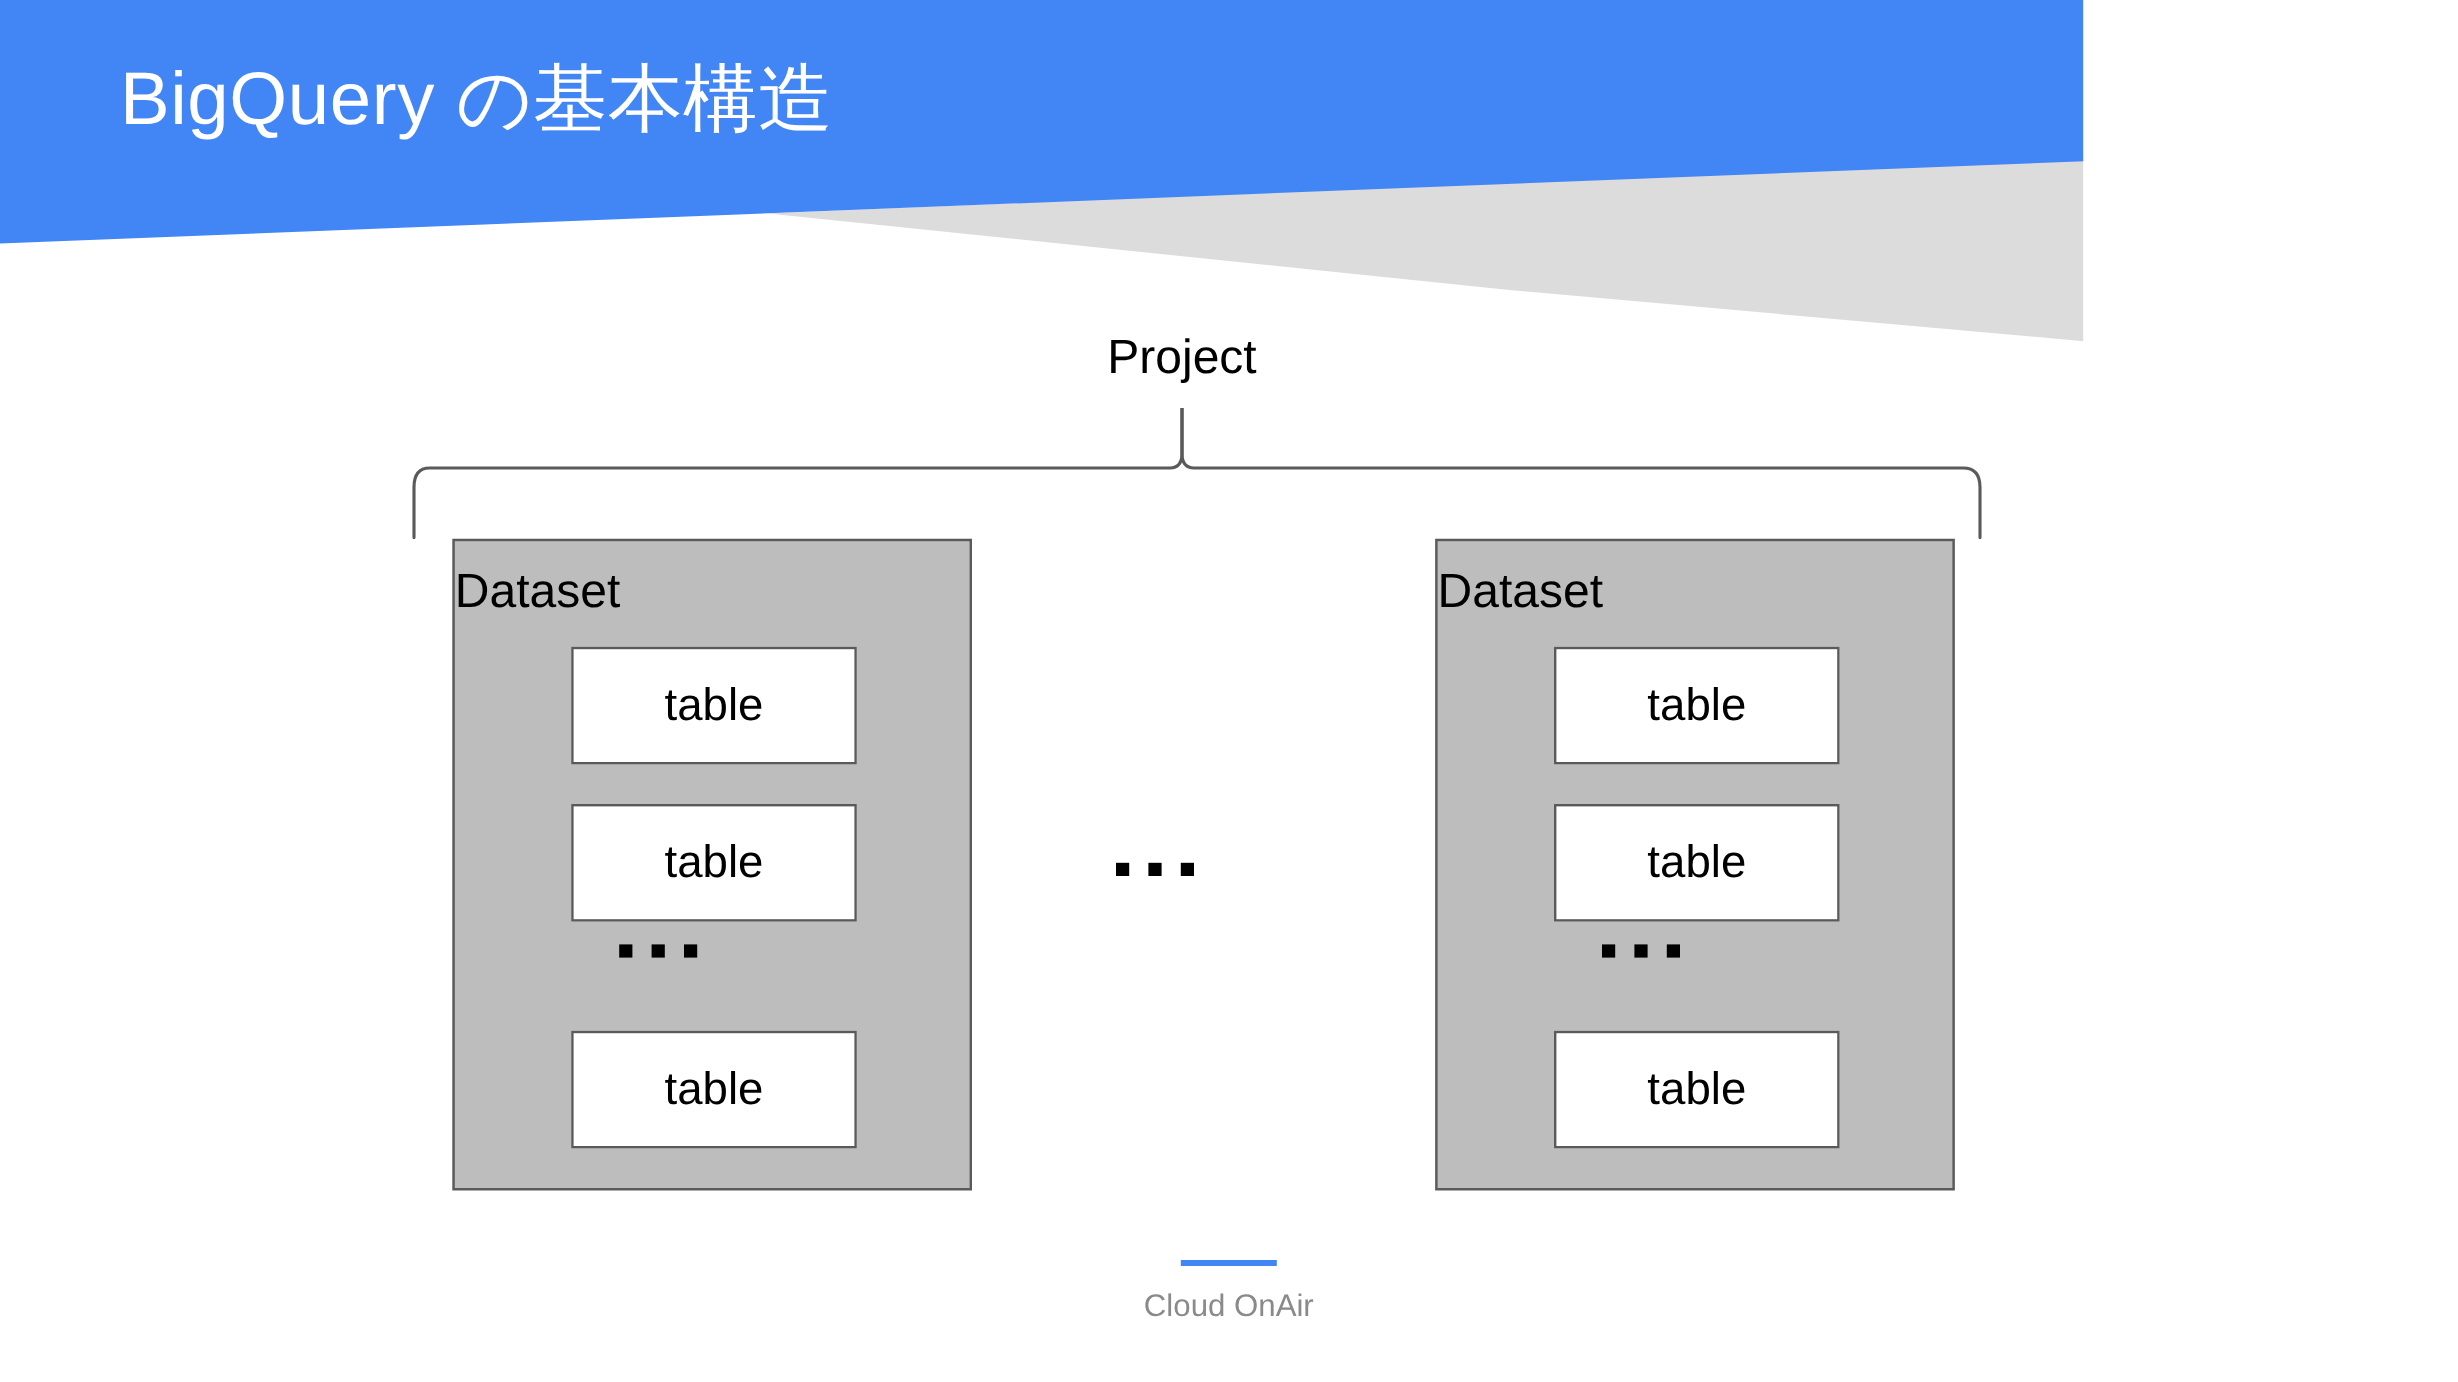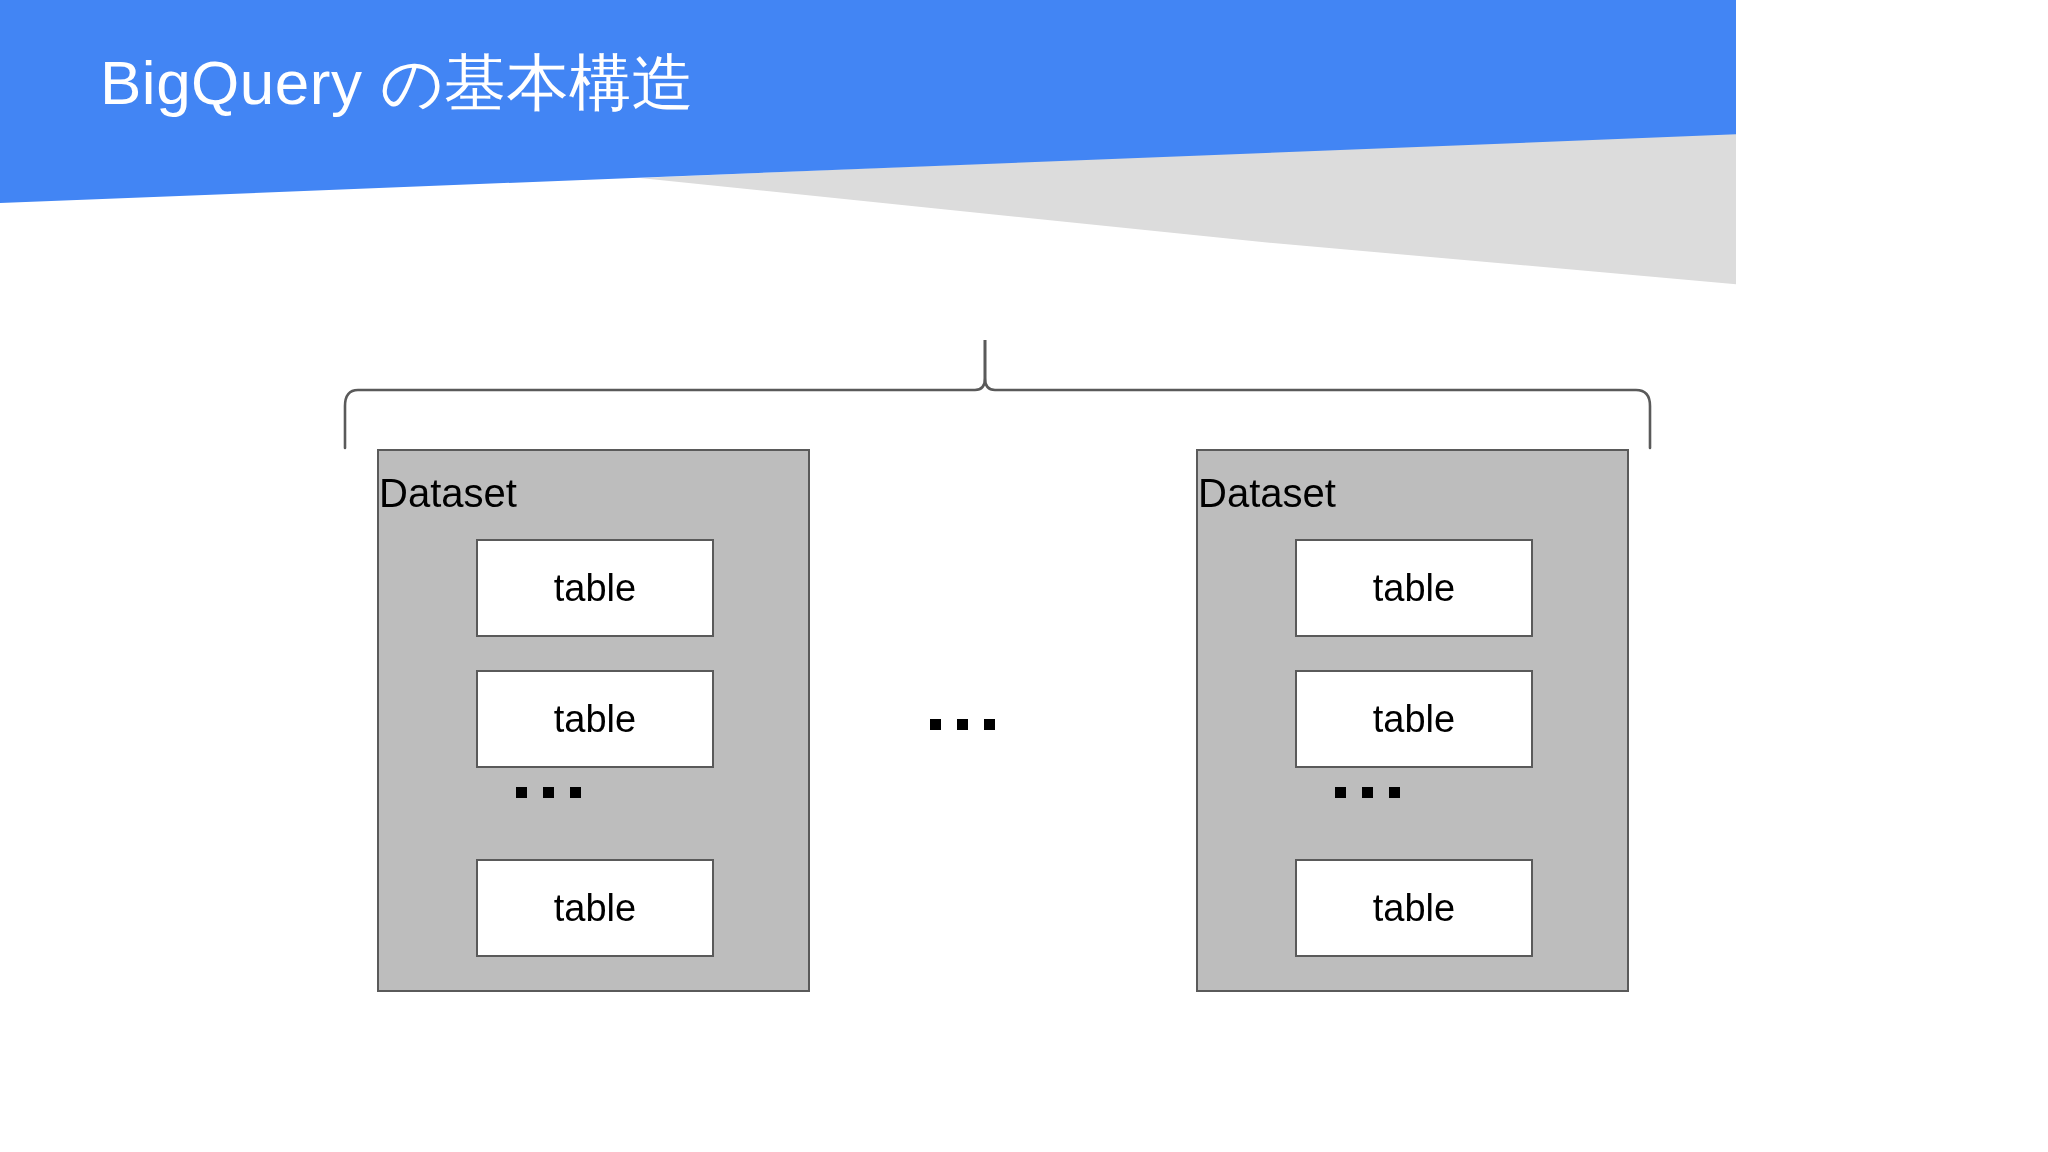--- a/index.html
+++ b/index.html
@@ -168,20 +168,23 @@
 
 <div id="slide">
 
   <svg id="header-shapes" viewBox="0 0 2048 340" width="2048" height="340" preserveAspectRatio="none">
     <polygon points="640,178 2048,118 2048,312 1262,242" fill="#dcdcdc"></polygon>
     <polygon points="0,0 2048,0 2048,122 0,203" fill="#4285f4"></polygon>
   </svg>
 
   <div id="slide-title">BigQuery の基本構造</div>
 
+  <div id="project-label">
+    <span id="project-label-inner">Project</span>
+  </div>
 
   <svg id="project-brace" viewBox="0 0 1340 120" width="1340" height="120" preserveAspectRatio="none">
     <path d="M 655 0 L 655 38 Q 655 50 645 50 L 28 50 Q 15 50 15 66 L 15 108" fill="none" stroke="#5a5a5a" stroke-width="2.6" stroke-linecap="round"></path>
     <path d="M 655 0 L 655 38 Q 655 50 665 50 L 1306 50 Q 1320 50 1320 66 L 1320 108" fill="none" stroke="#5a5a5a" stroke-width="2.6" stroke-linecap="round"></path>
   </svg>
 
   <div class="dataset-box" id="dataset-box-0">
     <div class="dataset-title">Dataset</div>
 
     <div class="table-box table-slot-0">
@@ -222,14 +225,18 @@
       <div class="table-box-label">table</div>
     </div>
   </div>
 
   <div id="middle-dots">
     <span></span>
     <span></span>
     <span></span>
   </div>
 
+  <div id="footer">
+    <div id="footer-bar"></div>
+    <div id="footer-label">Cloud OnAir</div>
+  </div>
 
 </div>
 
 </body></html>

